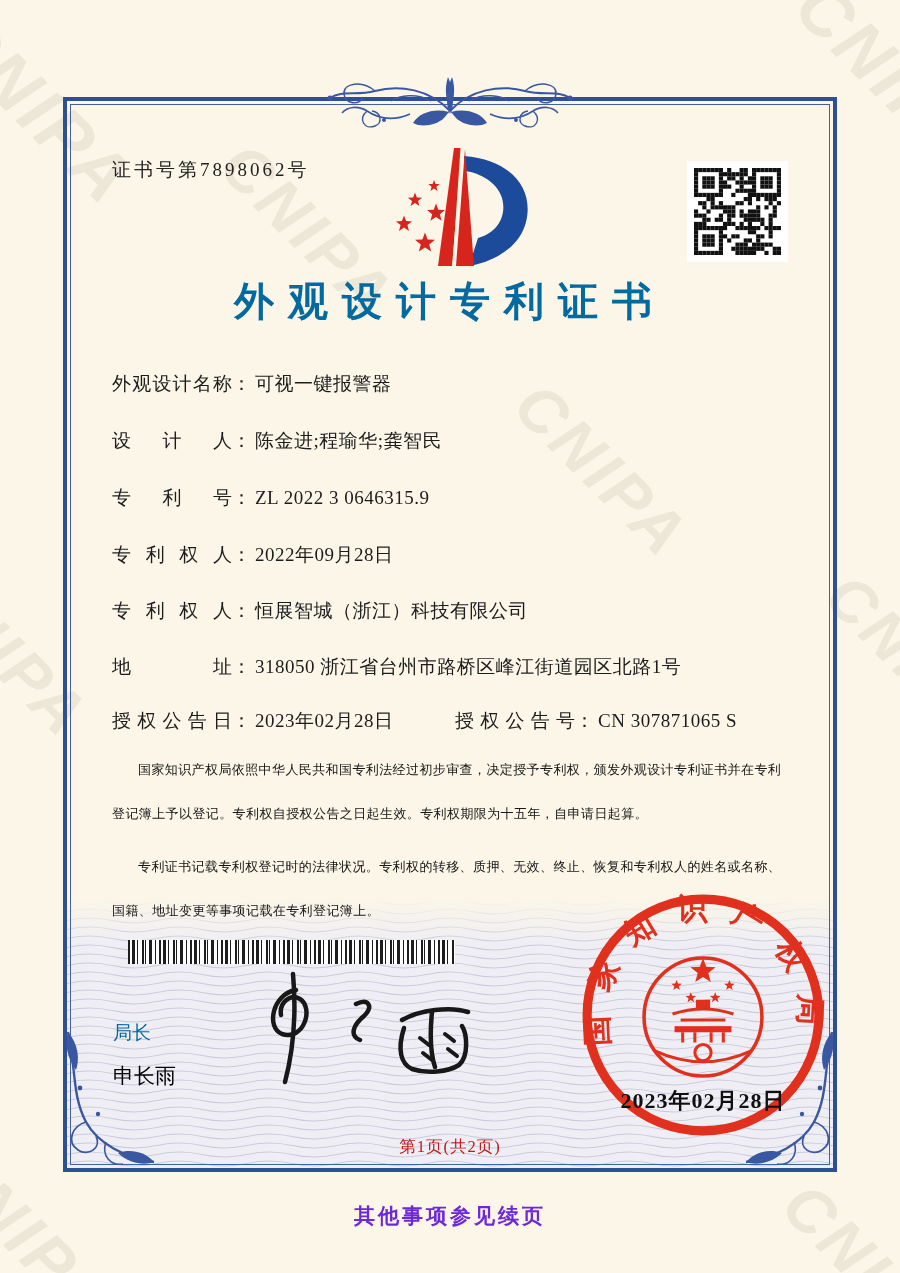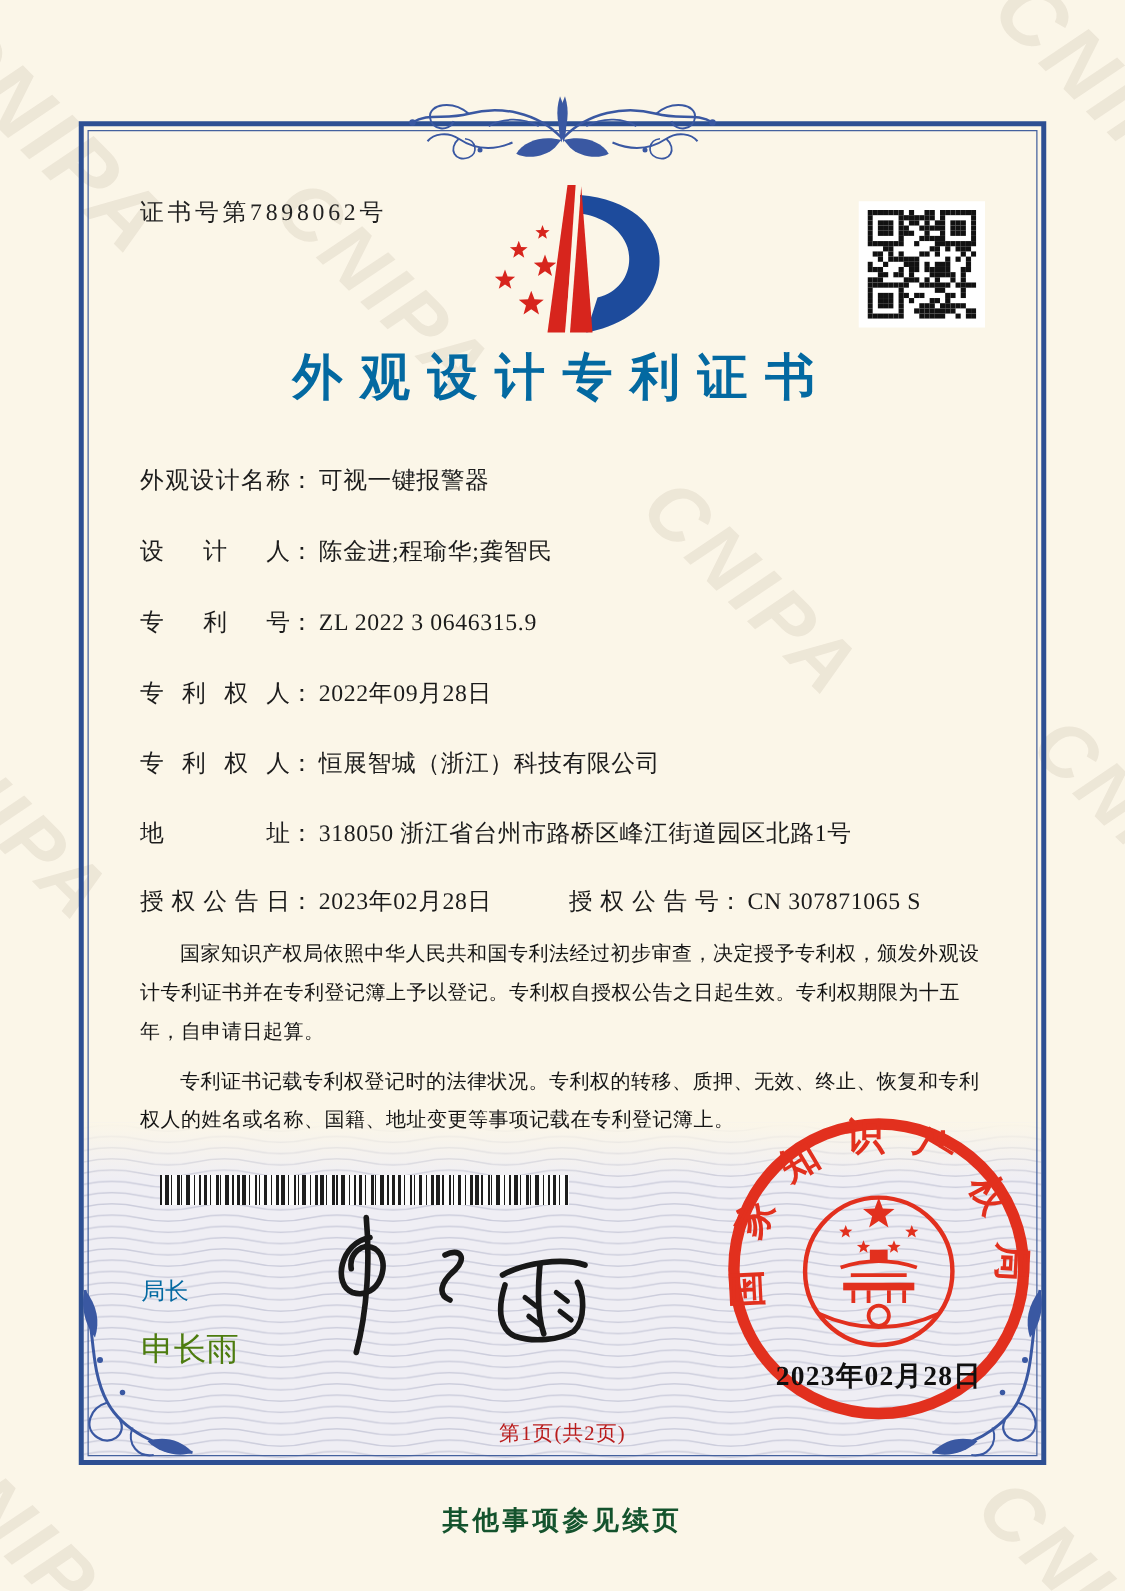--- a/index.html
+++ b/index.html
@@ -29,43 +29,43 @@
   .qr svg{position:absolute;left:7px;top:7px;}
   .title{position:absolute;left:0;right:0;top:274px;text-align:center;
     font-size:40px;font-weight:bold;letter-spacing:14px;color:#0369a1;}
   
   .row{position:absolute;left:112px;width:700px;font-size:19px;height:26px;}
   .lbl{display:inline-block;width:120px;text-align:justify;text-align-last:justify;vertical-align:bottom;}
   .colon{display:inline-block;margin-right:4px;}
   .val{letter-spacing:0.5px;}
   .pair2{position:absolute;left:343px;top:0;}
   
-  .paras{position:absolute;left:112px;top:748px;width:676px;font-size:16px;
-    line-height:31px;color:#151515;letter-spacing:0.4px;}
+  .paras{position:absolute;left:112px;top:748px;width:676px;font-size:13px;
+    line-height:44px;color:#151515;letter-spacing:0.4px;}
   .paras p{margin:0 0 9px 0;text-indent:2em;}
   
   .barcode{position:absolute;left:128px;top:940px;width:327px;height:24px;
     background:#fff;
     background-image:repeating-linear-gradient(90deg,
       #1d1d1d 0 2px,#fdfdfd 2px 4px,#1d1d1d 4px 7px,#fdfdfd 7px 9px,
       #1d1d1d 9px 10px,#fdfdfd 10px 14px,#1d1d1d 14px 16px,#fdfdfd 16px 17px,
       #1d1d1d 17px 18px,#fdfdfd 18px 21px,#1d1d1d 21px 24px,#fdfdfd 24px 27px,
       #1d1d1d 27px 28px,#fdfdfd 28px 31px);}
   .signer-title{position:absolute;left:113px;top:1020px;font-size:19px;
     font-family:"Liberation Sans","DejaVu Sans",sans-serif;color:#0369a1;}
-  .signer-name{position:absolute;left:113px;top:1062px;font-size:26px;
-    font-family:"Liberation Sans","DejaVu Sans",sans-serif;color:#4d7c0f;}
+  .signer-name{position:absolute;left:113px;top:1062px;font-size:21px;
+    font-family:"Liberation Sans","DejaVu Sans",sans-serif;color:#000000;}
   .signature{position:absolute;left:252px;top:968px;}
   .seal{position:absolute;left:578px;top:890px;}
   .seal-date{position:absolute;left:590px;top:1086px;width:226px;text-align:center;
     font-size:22px;font-weight:600;color:#101010;letter-spacing:1px;}
   .page-num{position:absolute;left:0;right:0;top:1136px;text-align:center;
     font-size:16.5px;color:#b91c1c;letter-spacing:1px;}
   .foot-note{position:absolute;left:0;right:0;top:1202px;text-align:center;
-    font-size:21px;font-weight:600;letter-spacing:3px;color:#14532d;}
+    font-size:21px;font-weight:600;letter-spacing:3px;color:#6d28d9;}
 </style>
 </head>
 <body>
 
 <div class="page">
 
   <div class="wm" style="left:-18px;top:-6px;font-size:72px">CNIPA</div>
   <div class="wm" style="left:258px;top:128px;font-size:64px">CNIPA</div>
   <div class="wm" style="left:836px;top:-34px;font-size:70px">CNIPA</div>
   <div class="wm" style="left:552px;top:368px;font-size:64px">CNIPA</div>

